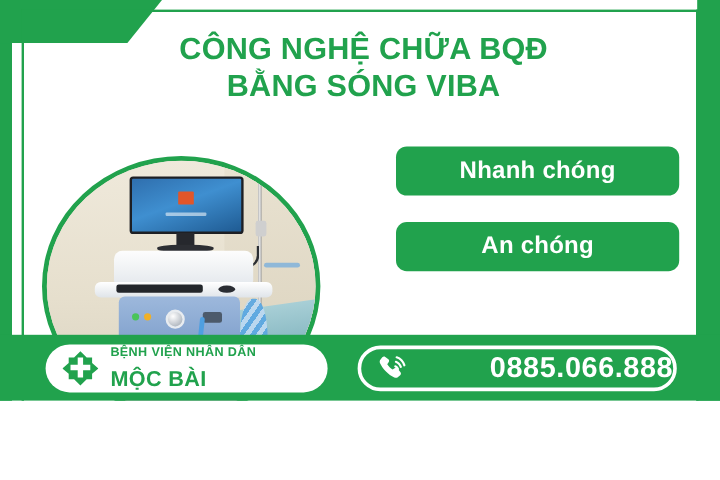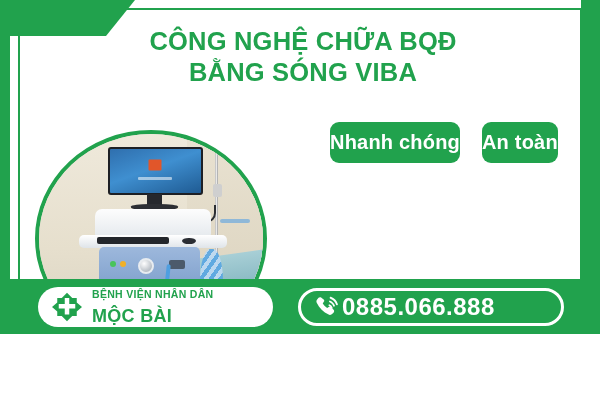--- a/index.html
+++ b/index.html
@@ -269,21 +269,21 @@
     border-bottom: 2px solid #2b2e33;
     border-right: 2px solid #2b2e33;
     border-radius: 0 0 10px 0;
   }
 
   
   #features {
     position: absolute;
     left: 330px; top: 122px;
     width: 236px;
-    display: flex; flex-direction: row;
+    display: flex; flex-direction: column;
     gap: 22px;
   }
   .feature-btn {
     height: 41px;
     background: var(--green);
     border-radius: 9px;
     color: #ffffff;
     font-size: 20px;
     font-weight: bold;
     display: flex; align-items: center; justify-content: center;
@@ -333,21 +333,22 @@
     letter-spacing: .3px;
   }
   #phone-pill {
     position: absolute;
     left: 298px; top: 9px;
     width: 266px; height: 38px;
     border: 3px solid #ffffff;
     border-radius: 19px;
     display: flex; align-items: center;
     padding-left: 12px;
-    gap: 2px;
+    gap: 10px;
+    justify-content: space-between;
   }
   .phone-icon { width: 27px; height: 27px; flex: none; }
   .phone-number {
     color: #ffffff;
     font-size: 24px;
     font-weight: bold;
     letter-spacing: .5px;
   }
 
   :root { --green: #21a24d; }
@@ -405,21 +406,21 @@
       <div class="bag"></div>
       <div class="bottle"></div>
       <div class="machine-base"></div>
       <div class="switch-green"></div>
       <div class="display-red"></div>
     </div>
   </div>
 
   <div id="features">
     <div class="feature-btn">Nhanh chóng</div>
-    <div class="feature-btn">An toàn</div>
+    <div class="feature-btn">An chóng</div>
   </div>
 
   <div id="bottom-bar">
 
     <div id="hospital-pill">
       <span class="cross-logo">
         <svg viewBox="0 0 40 40" width="30" height="30" aria-hidden="true">
           <path fill="#21a24d" d="M20 1 L27 8 h6 v6 l7 6 -7 6 v6 h-6 l-7 7 -7-7 H7 v-6 L0 20 l7-6 V8 h6 z"></path>
           <path fill="#ffffff" d="M17 8 h6 v8 h8 v6 h-8 v8 h-6 v-8 H9 v-6 h8 z"></path>
         </svg>

